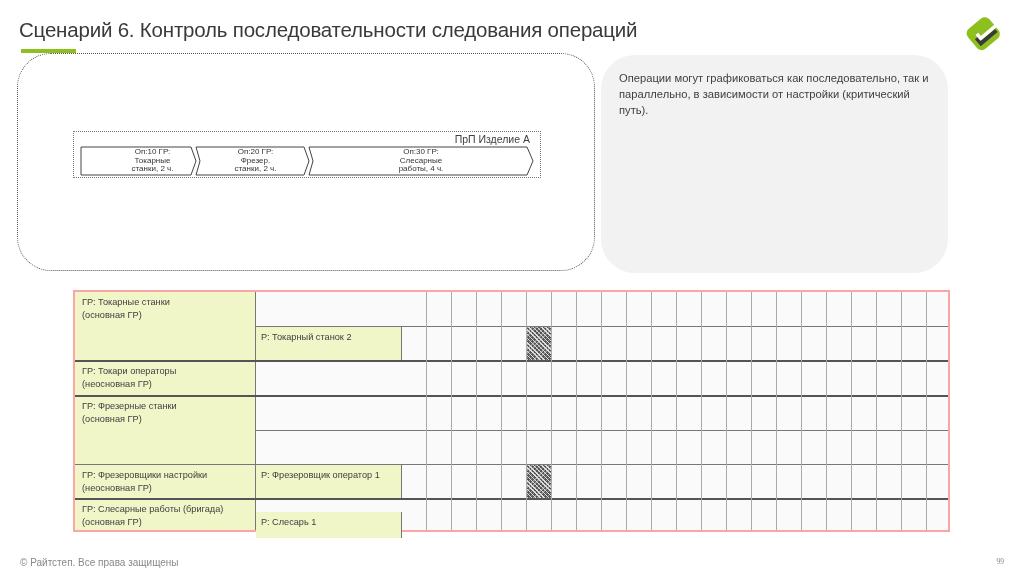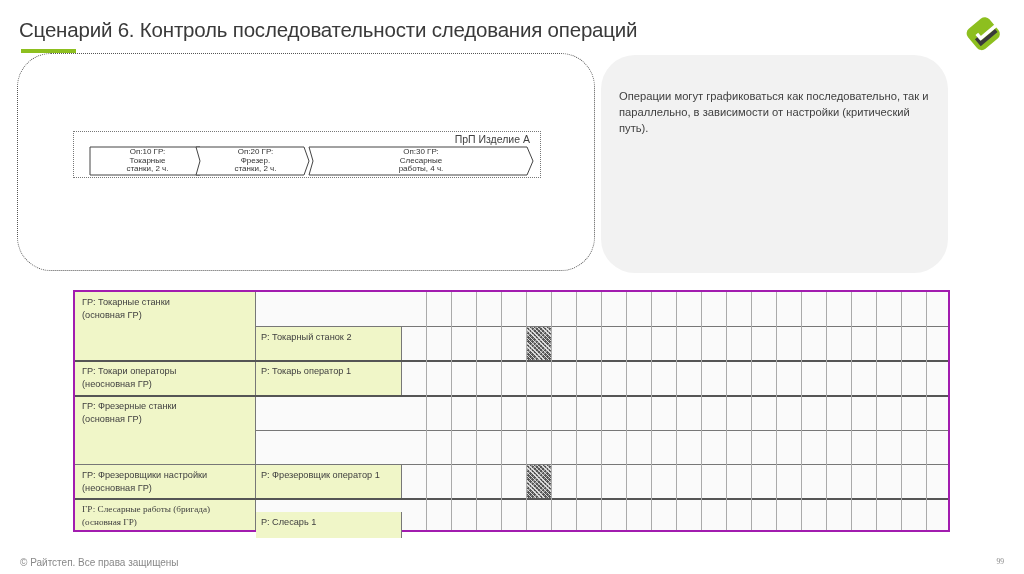--- a/index.html
+++ b/index.html
@@ -2,27 +2,27 @@
 <html><head>
 <meta charset="utf-8">
 <style>
   html, body { margin:0; padding:0; }
   body { width:1024px; height:574px; background:#ffffff; position:relative; overflow:hidden; font-family:"DejaVu Sans", sans-serif; color:#404040; }
   .title { position:absolute; left:19px; top:18px; font-size:20.5px; font-weight:normal; color:#3a3a3a; font-family:"Liberation Sans", sans-serif; letter-spacing:-0.2px; }
   .title-underline { position:absolute; left:21px; top:49px; width:55px; height:4px; background:#8dbf1f; }
   .logo { position:absolute; left:963px; top:12px; width:42px; height:42px; }
   .dotted-panel { position:absolute; left:17px; top:53px; width:578px; height:218px; border:1.5px dotted #555; border-radius:34px; box-sizing:border-box; }
   .note-panel { position:absolute; left:601px; top:55px; width:347px; height:218px; background:#f2f2f2; border-radius:34px; }
-  .note-text { position:absolute; left:18px; top:33px; width:320px; font-size:11.2px; line-height:16px; color:#404040; font-family:"Liberation Sans", sans-serif; }
+  .note-text { position:absolute; left:18px; top:15px; width:320px; font-size:11.2px; line-height:16px; color:#404040; font-family:"Liberation Sans", sans-serif; }
   .process-frame { position:absolute; left:73px; top:131px; width:468px; height:47px; border:1px dotted #777; box-sizing:border-box; }
   .process-label { position:absolute; right:10px; top:1px; font-size:10.5px; color:#404040; font-family:"Liberation Sans", sans-serif; }
   .op-arrow { position:absolute; top:146px; height:30px; }
   .op-arrow svg { position:absolute; left:0; top:0; }
   .op-text { position:absolute; left:0; top:2px; width:100%; text-align:center; font-size:8px; line-height:8.5px; color:#333; font-family:"Liberation Sans", sans-serif; }
-  .table { position:absolute; left:73px; top:290px; width:877px; height:242px; border:2px solid #a21caf; box-sizing:border-box; background:#fafafa; }
+  .table { position:absolute; left:73px; top:290px; width:877px; height:242px; border:2px solid #fca5a5; box-sizing:border-box; background:#fafafa; }
   .group-cell { position:absolute; left:0; width:181px; background:#f0f6c8; border-right:1px solid #777; box-sizing:border-box; padding:4px 7px; font-size:9.2px; line-height:12.5px; color:#404040; font-family:"Liberation Sans", sans-serif; }
   .res-cell { position:absolute; left:181px; width:146px; background:#f0f6c8; border-right:1px solid #777; box-sizing:border-box; padding:4px 5px; font-size:9.2px; line-height:12.5px; color:#404040; font-family:"Liberation Sans", sans-serif; }
   .hline { position:absolute; height:0; border-top:1px solid #777; }
   .hline.thick { border-top:2px solid #555; }
   .vline { position:absolute; top:0; bottom:0; width:0; border-left:1.5px solid #aaa; }
   .hatch { position:absolute; width:24px; background-color:#555; background-image:repeating-linear-gradient(45deg, #ddd 0 1px, transparent 1px 3px), repeating-linear-gradient(-45deg, #999 0 1px, transparent 1px 3px); }
   .footer { position:absolute; left:20px; top:557px; font-size:10px; color:#888; font-family:"Liberation Sans", sans-serif; }
   .page-num { position:absolute; right:20px; top:557px; font-size:7.5px; color:#888; font-family:Liberation Serif, serif; }
 </style>
 </head>
@@ -44,21 +44,21 @@
 <div class="dotted-panel"></div>
 
 <div class="note-panel">
   <div class="note-text">Операции могут графиковаться как последовательно, так и параллельно, в зависимости от настройки (критический путь).</div>
 </div>
 
 <div class="process-frame">
   <div class="process-label">ПрП Изделие А</div>
 </div>
 
-<div class="op-arrow" style="left:89px;width:117px;">
+<div class="op-arrow" style="left:80px;width:117px;padding-left:28px;">
   <svg width="117" height="30">
       <path d="M1 1 L111 1 L116 15 L111 29 L1 29 Z" fill="#fff" stroke="#444" stroke-width="1"></path>
     </svg>
   <div class="op-text">
     <div>Оп:10 ГР:</div>
     <div>Токарные</div>
     <div>станки, 2 ч.</div>
   </div>
 </div>
 <div class="op-arrow" style="left:195px;width:121px;">
@@ -93,28 +93,27 @@
       <div>(неосновная ГР)</div>
   </div>
   <div class="group-cell" style="top:104px;height:69px;">
     <div>ГР: Фрезерные станки</div>
       <div>(основная ГР)</div>
   </div>
   <div class="group-cell" style="top:173px;height:34px;">
     <div>ГР: Фрезеровщики настройки</div>
       <div>(неосновная ГР)</div>
   </div>
-  <div class="group-cell" style="top:207px;height:31px;font-family:Liberation Serif, serif;">
+  <div class="group-cell" style="top:207px;height:31px;">
     <div>ГР: Слесарные работы (бригада)</div>
       <div>(основная ГР)</div>
   </div>
 
   <div class="res-cell" style="top:0;height:20px;margin-top:36px;">Р: Токарный станок 1</div>
   <div class="res-cell" style="top:35px;height:34px;">Р: Токарный станок 2</div>
-  <div class="res-cell" style="top:69px;height:35px;">Р: Токарь оператор 1</div>
   <div class="res-cell" style="top:173px;height:34px;">Р: Фрезеровщик оператор 1</div>
   <div class="res-cell" style="top:220px;height:26px;">Р: Слесарь 1</div>
 
   <div class="hline" style="left:181px;right:0;top:34px;"></div>
   <div class="hline thick" style="left:0;right:0;top:68px;"></div>
   <div class="hline thick" style="left:0;right:0;top:103px;"></div>
   <div class="hline" style="left:181px;right:0;top:138px;"></div>
   <div class="hline" style="left:0;right:0;top:172px;"></div>
   <div class="hline thick" style="left:0;right:0;top:206px;"></div>
 

